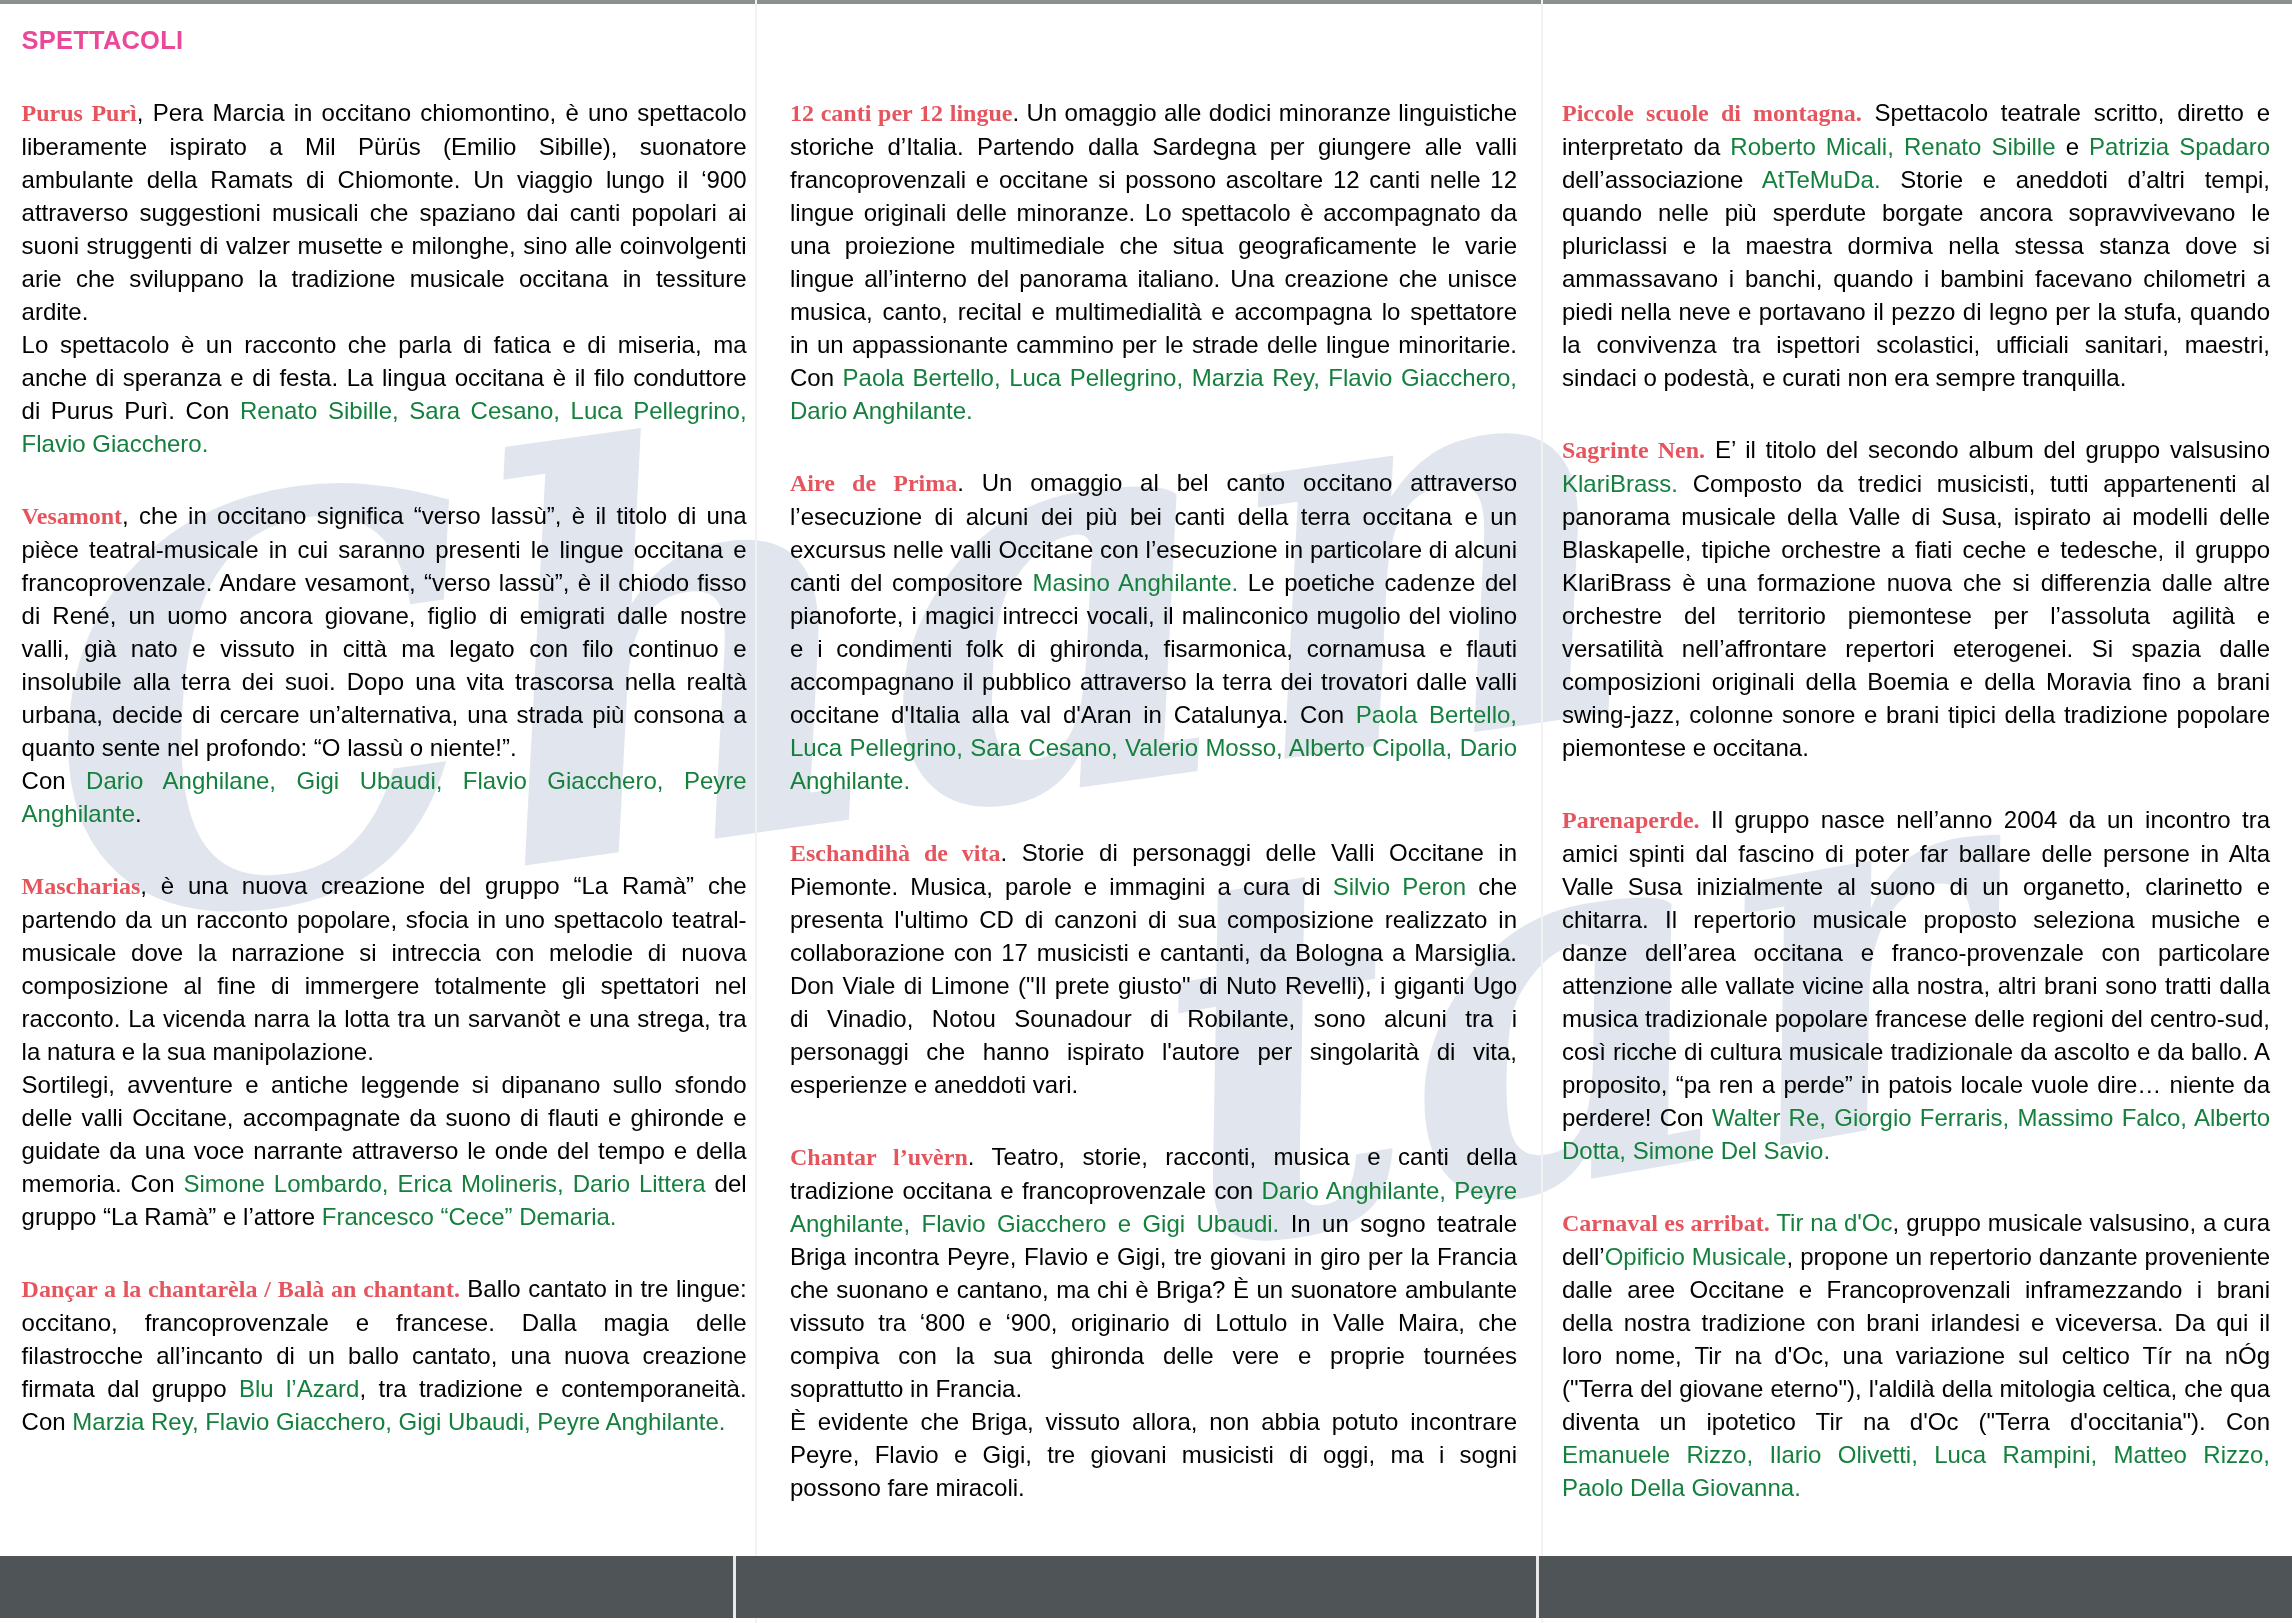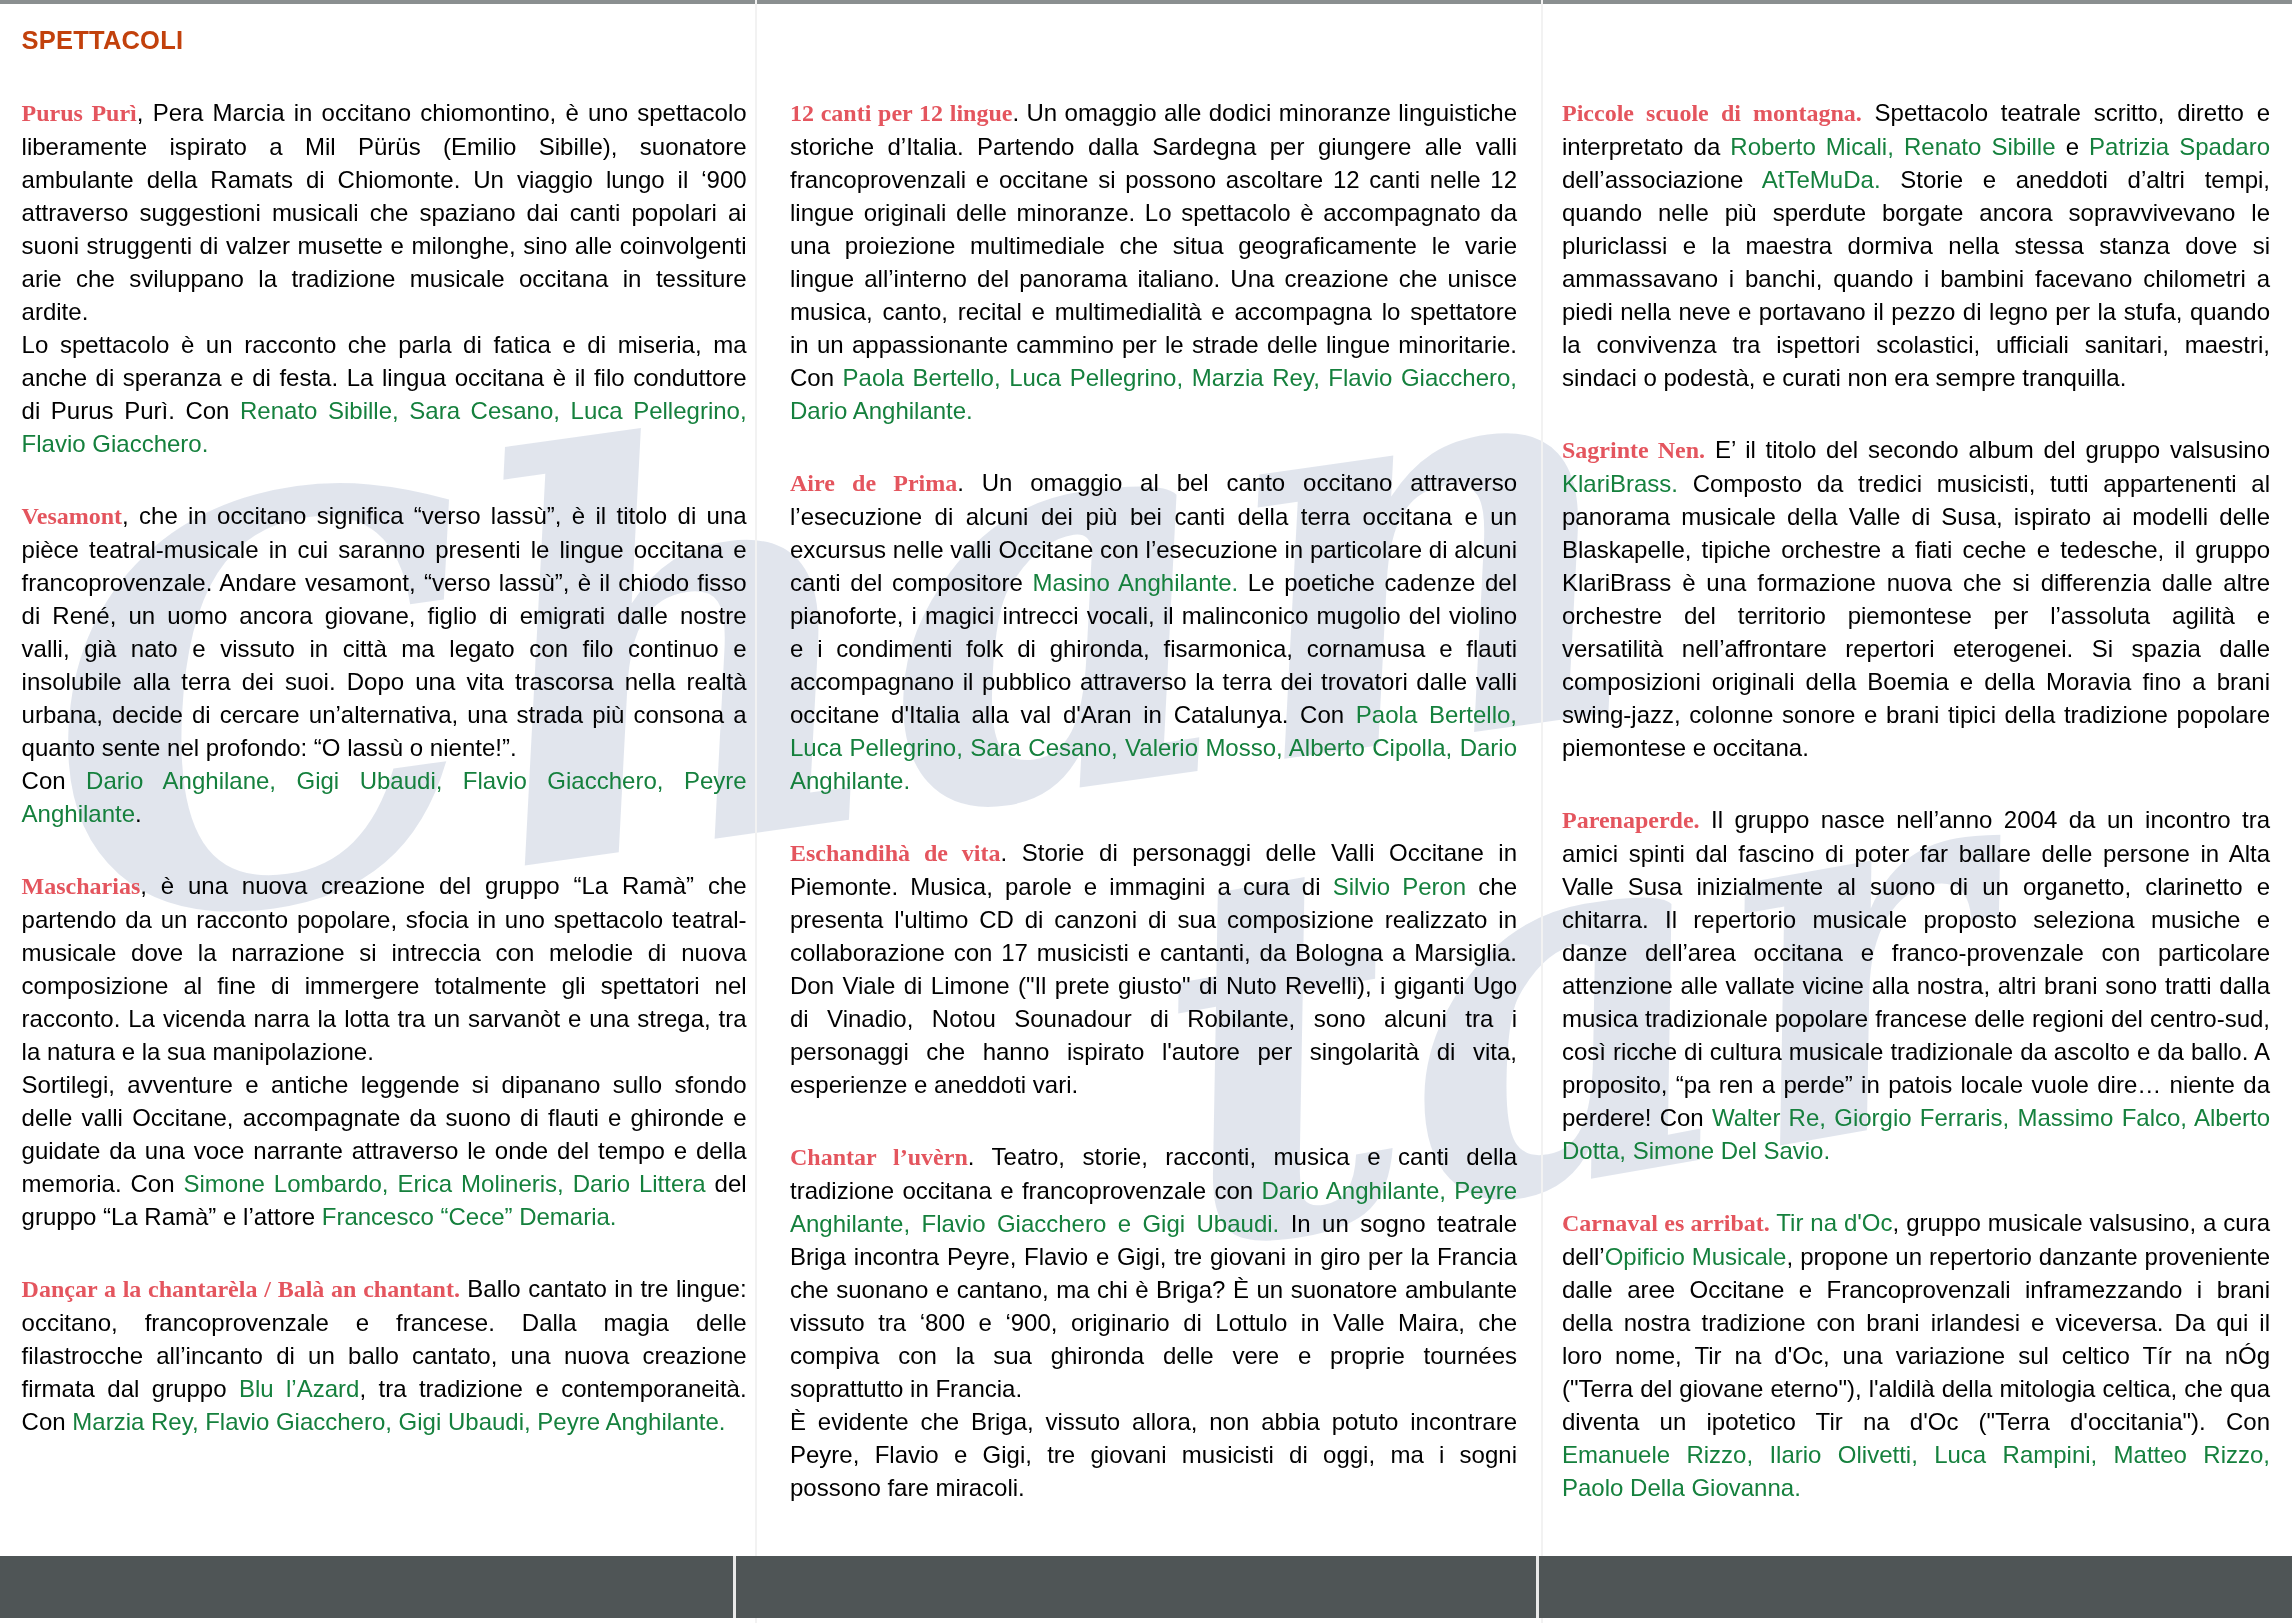--- a/index.html
+++ b/index.html
@@ -12,21 +12,21 @@
   .top-edge { position:absolute; left:0; top:0; width:2293px; height:3.9px; background:#8a8f90; }
   .watermark {
     position:absolute; pointer-events:none;
     font-family:"DejaVu Serif", serif; font-style:italic; font-weight:bold;
     color:#c9d1e0; opacity:0.55; line-height:1; white-space:nowrap;
   }
   .wm1 { left:39px; top:353px; font-size:549px; transform:rotate(-8deg); }
   .wm2 { left:1157px; top:745px; font-size:510px; transform:rotate(-10deg); }
   .section-title {
     position:absolute; left:21.6px; top:25.5px;
-    font-size:25.5px; font-weight:bold; color:#c2410c; letter-spacing:0.2px;
+    font-size:25.5px; font-weight:bold; color:#ec4899; letter-spacing:0.2px;
   }
   .column { position:absolute; top:96px; }
   .col1 { left:21.6px; width:725px; }
   .col2 { left:790px; width:727px; }
   .col3 { left:1562px; width:708px; }
   .entry {
     font-size:24px; line-height:33px; text-align:justify;
     margin:0 0 39px 0; position:relative;
   }
   .entry .seg-title { color:#e4555e; font-weight:bold;font-family:Liberation Serif, serif; }

